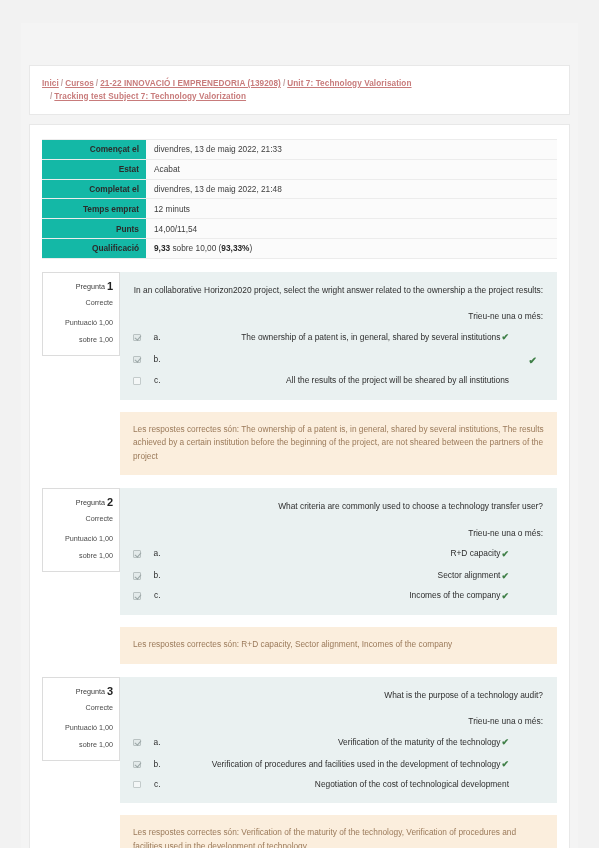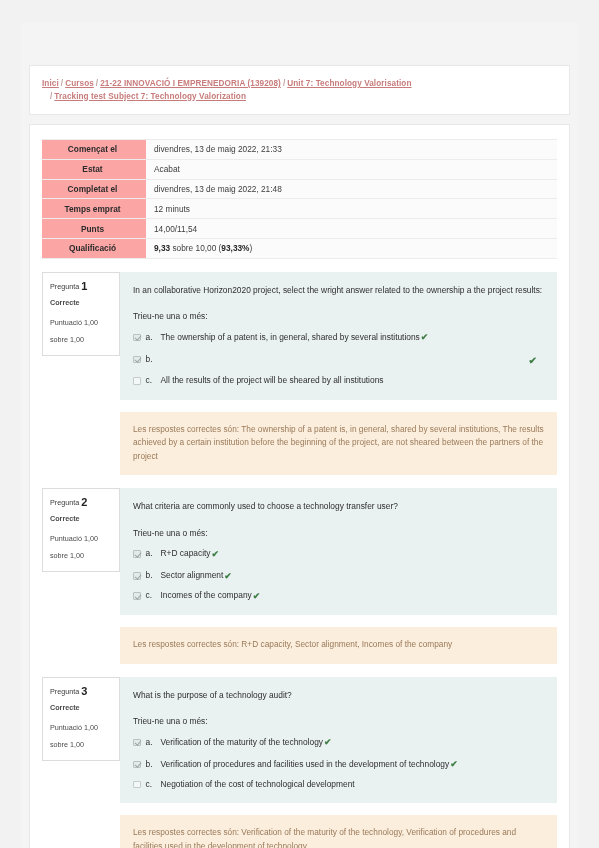--- a/index.html
+++ b/index.html
@@ -64,39 +64,40 @@
   table.summary {
     width: 100%;
     border-collapse: collapse;
     font-size: 8.3px;
     margin-bottom: 13px;
   }
   table.summary tr { border-bottom: 1px solid #ececec; }
   table.summary tr:first-child { border-top: 1px solid #ececec; }
   table.summary th {
     width: 104px;
-    text-align: center;
+    text-align: right;
     font-weight: bold;
     color: #2b2b2b;
-    background: #fca5a5;
+    background: #14b8a6;
     padding: 4.4px 7px 4.4px 4px;
     white-space: nowrap;
   }
   table.summary td {
     background: #fbfbfb;
     color: #3d3d3d;
     padding: 4.4px 6px 4.4px 8px;
   }
   table.summary td b { color: #262626; font-weight: bold; }
 
   
   .question {
     display: flex;
     align-items: stretch;
     margin-top: 13px;
+    text-align: right;
   }
   .q-info {
     width: 78px;
     flex: 0 0 78px;
     background: #ffffff;
     border: 1px solid #dcdcdc;
     padding: 7px 6px 7px 7px;
     font-size: 7.2px;
     color: #4a4a4a;
     line-height: 12px;
@@ -106,21 +107,21 @@
     color: #3a3a3a;
     margin-bottom: 4px;
   }
   .q-info .q-num-line .num {
     font-size: 11px;
     font-weight: bold;
     color: #222;
     vertical-align: -1px;
     padding-left: 2px;
   }
-  .q-info .q-state { margin-bottom: 5px; font-weight: bold; }
+  .q-info .q-state { margin-bottom: 5px; }
   .q-info .q-grade { line-height: 17px; }
 
   .q-body {
     flex: 1 1 auto;
     background: #eaf1f1;
     padding: 12px 14px 12px 13px;
     font-size: 8.4px;
     color: #2e2e2e;
     line-height: 13.5px;
     position: relative;

